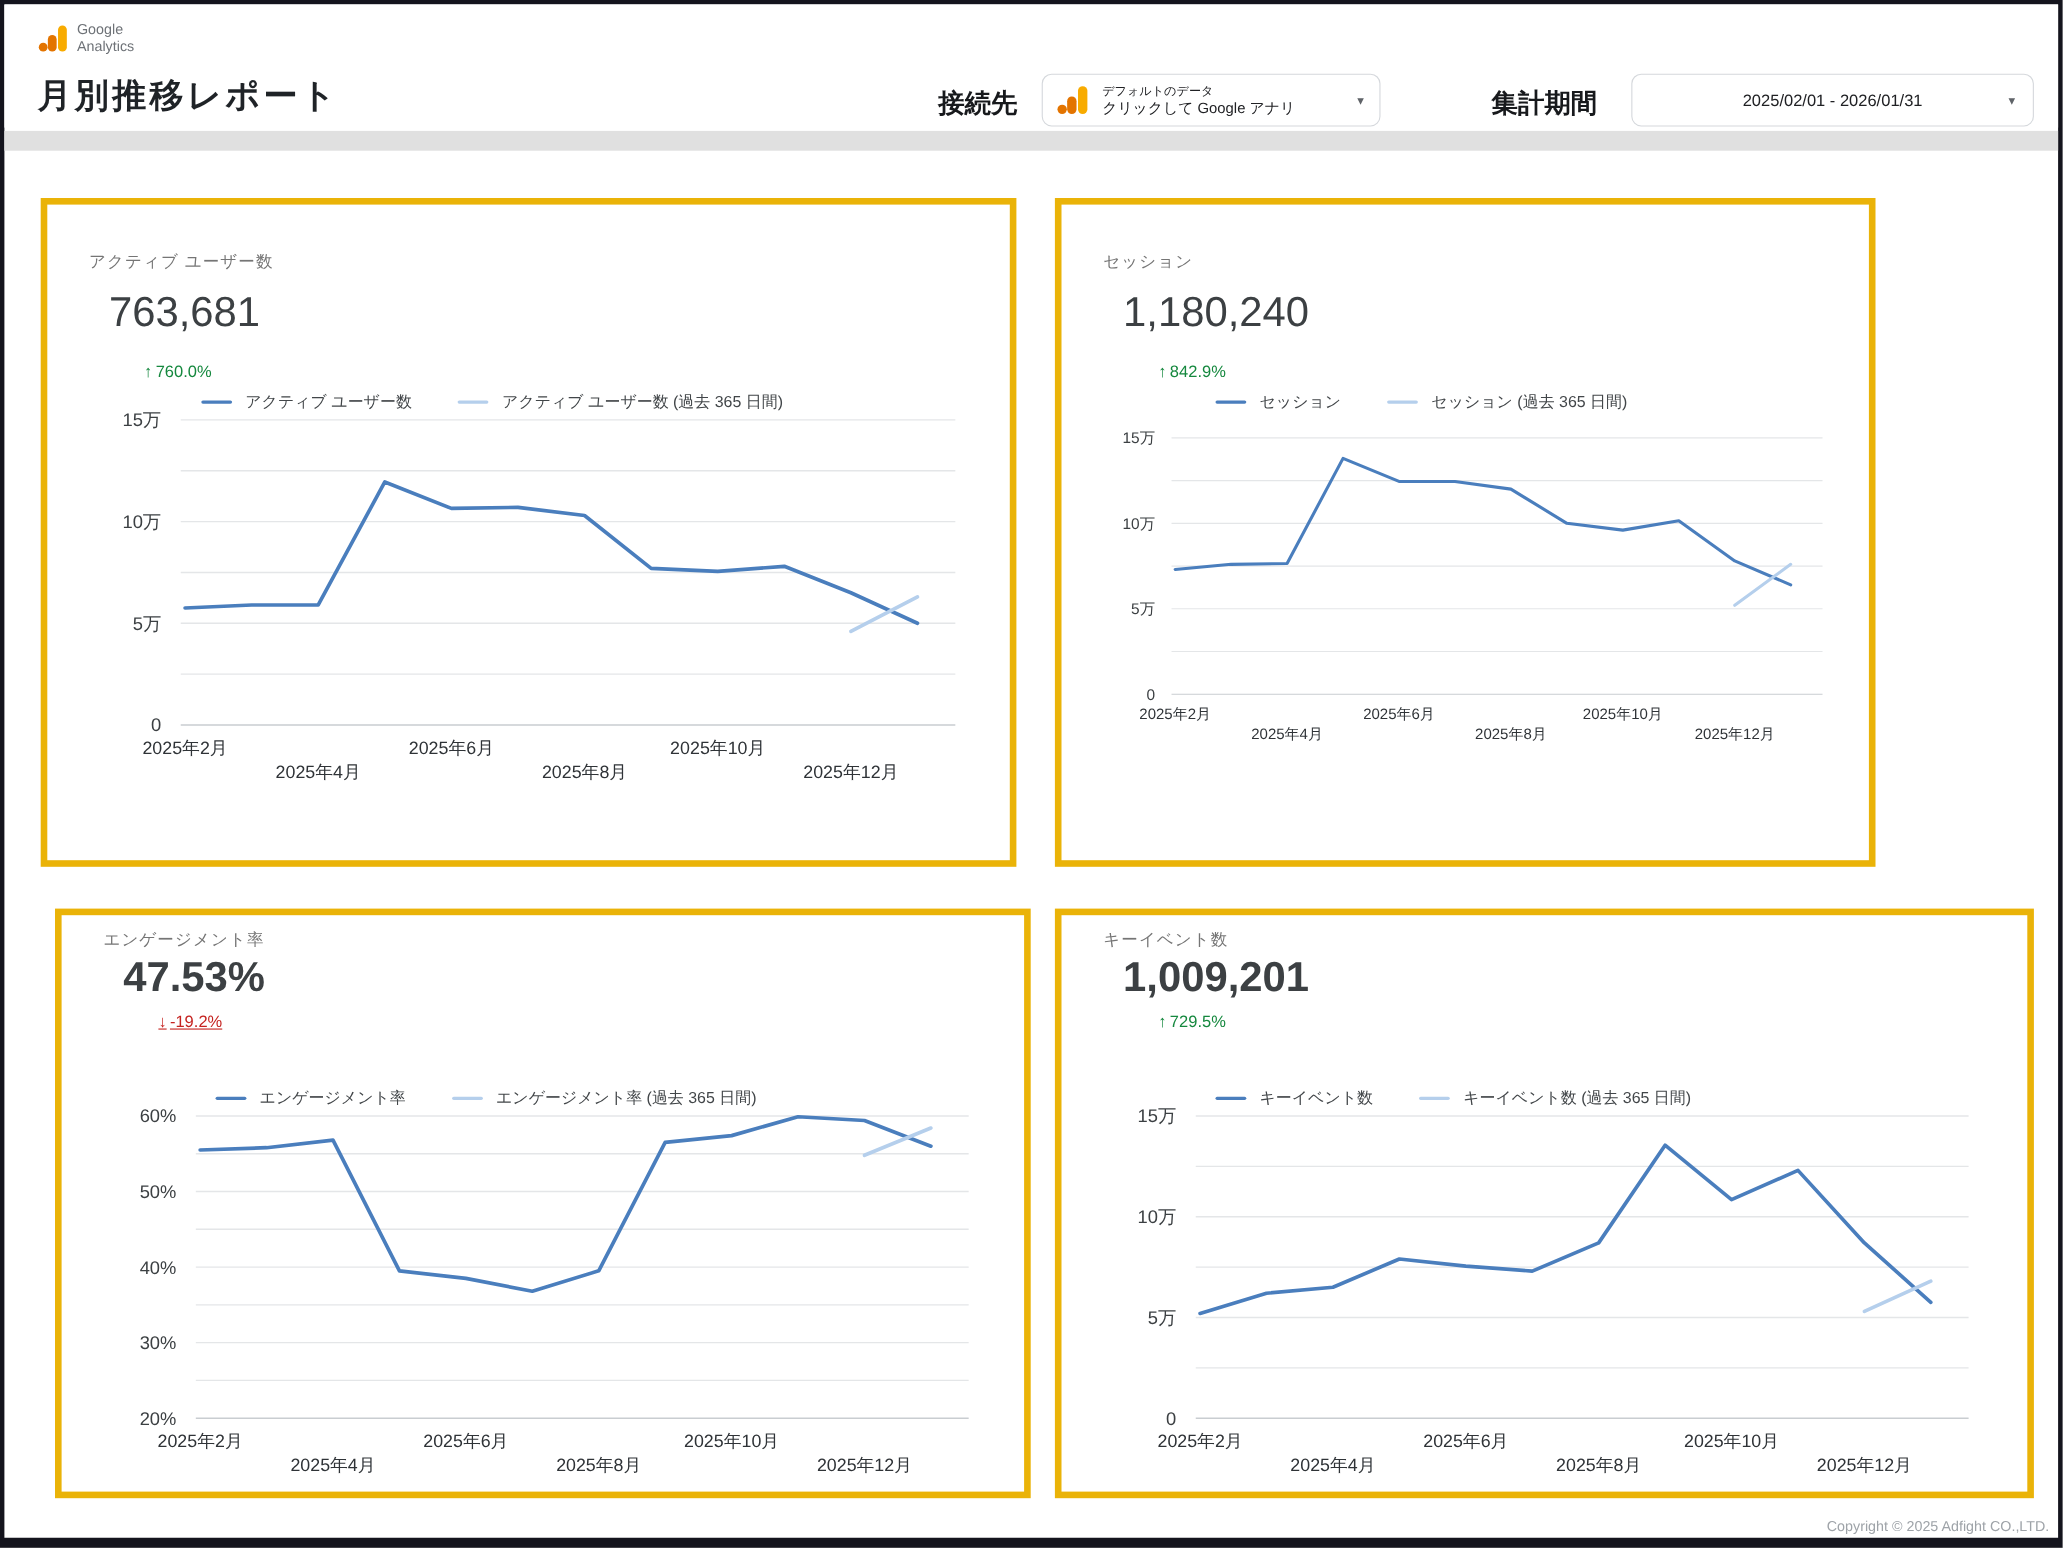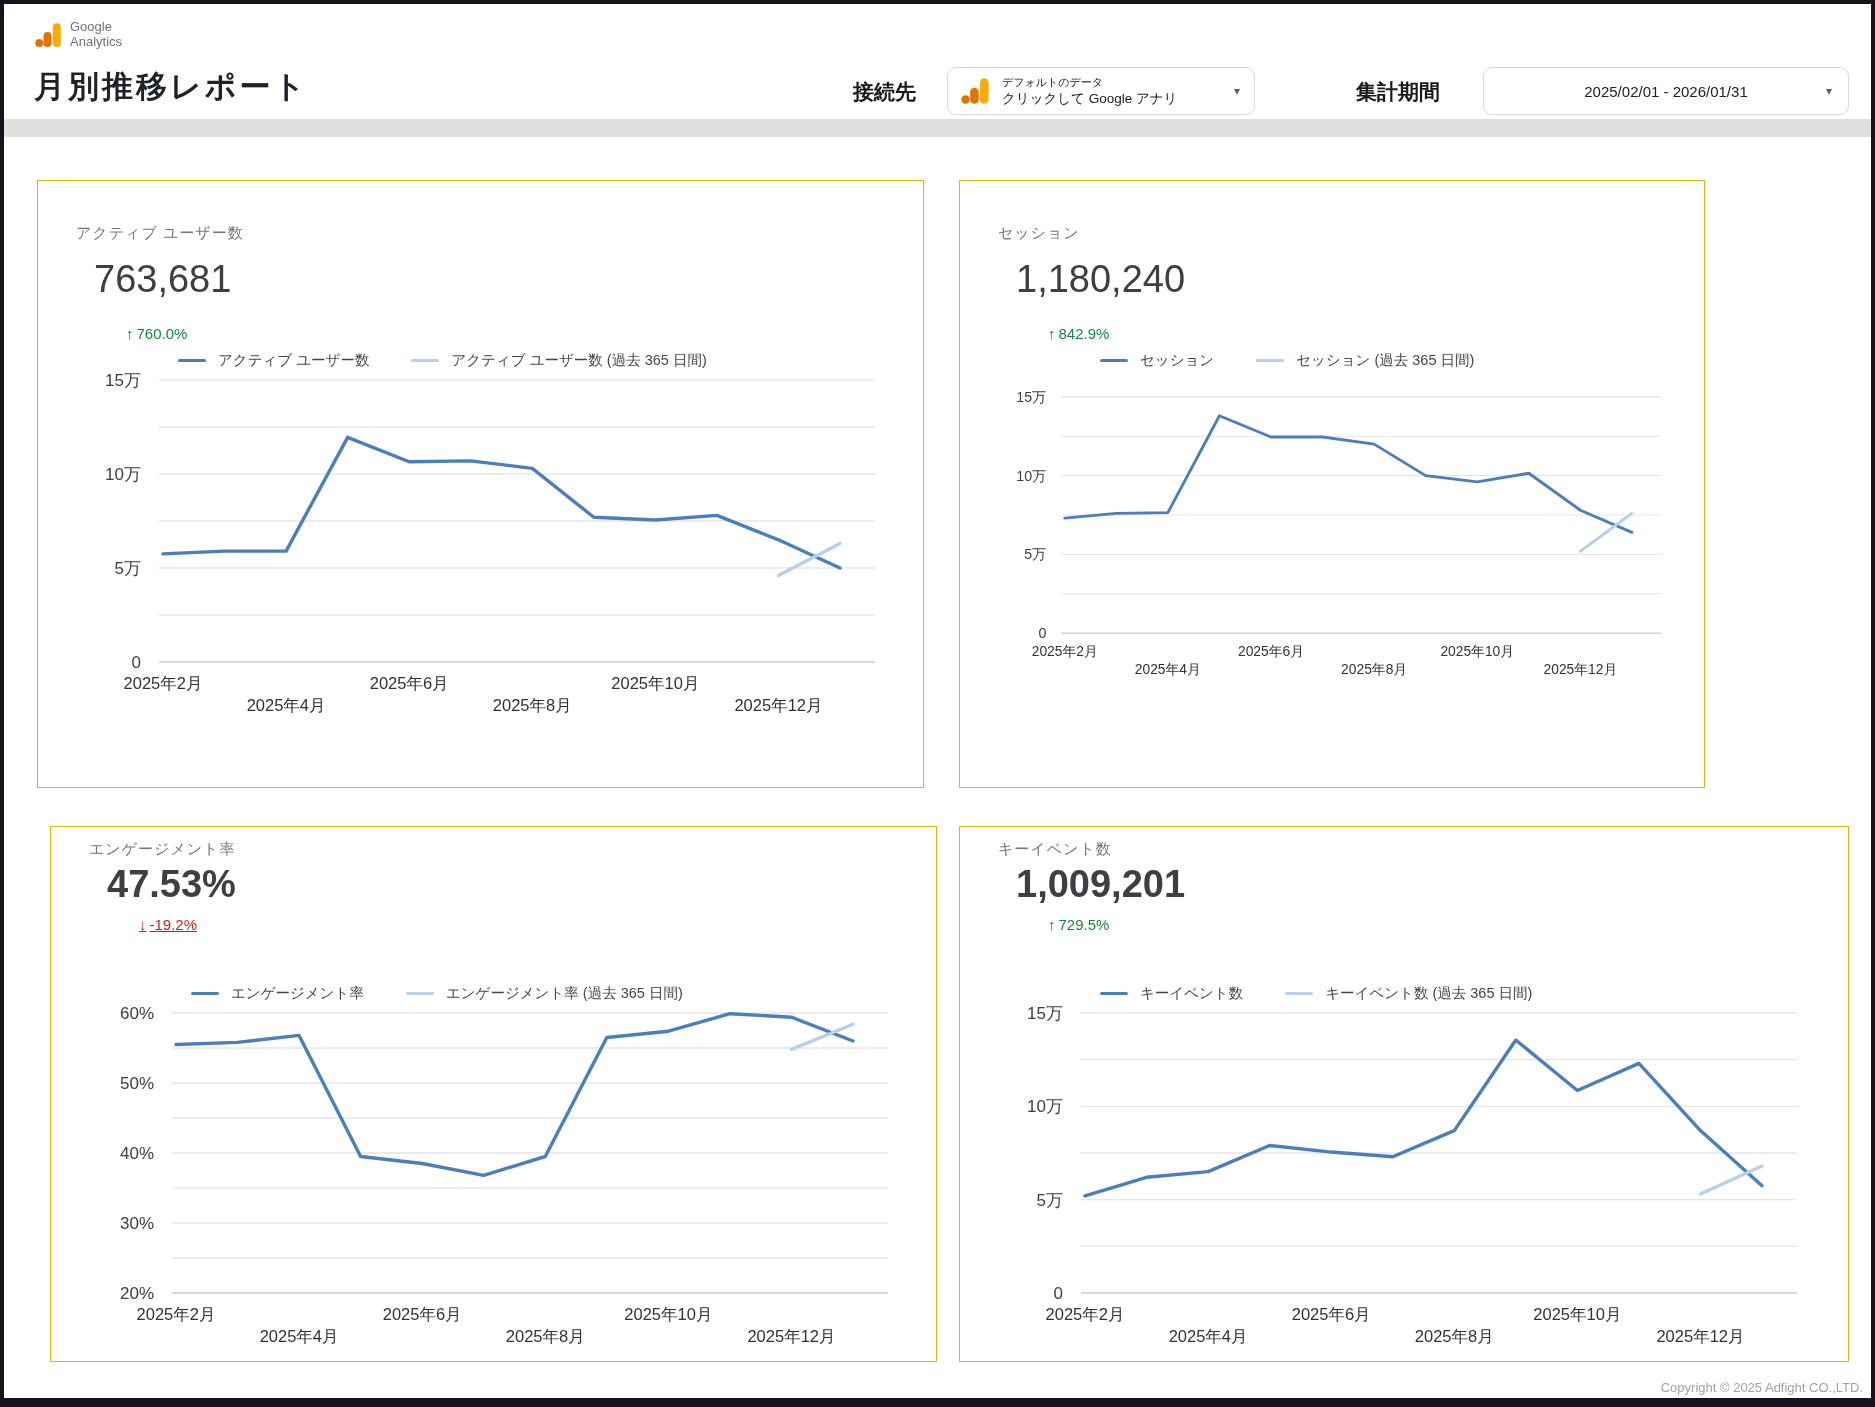--- a/index.html
+++ b/index.html
@@ -6,36 +6,36 @@
   html,body { width:1875px; height:1407px; }
   body { font-family:"Liberation Sans","DejaVu Sans",sans-serif; background:#14141d; }
   .frame { position:absolute; left:0; top:0; width:1875px; height:1407px;
            border:4px solid #14141d; border-bottom-width:9px; background:#ffffff; }
   
   .header { position:absolute; left:0; top:0; width:100%; height:112px; background:#fff; }
   .brand { position:absolute; left:30px; top:16px; display:flex; align-items:center; gap:6px; }
   .brand .txt { font-size:13px; color:#6e7277; line-height:1.15; }
   .page-title { position:absolute; left:30px; top:62px; font-size:31px; font-weight:bold;
                 color:#1f2327; letter-spacing:3px; }
-  .hdr-label { position:absolute; top:74px; font-size:21px; font-weight:bold; color:#17191c; }
+  .hdr-label { position:absolute; top:74px; font-size:24px; font-weight:bold; color:#17191c; }
   .lbl-conn { left:849px; }
   .lbl-period { left:1352px; }
   .dd { position:absolute; top:63px; height:48px; background:#fff; border:1px solid #d5d8dc;
         border-radius:9px; display:flex; align-items:center; }
   .dd-conn { left:943px; width:308px; padding:0 14px 0 12px; gap:10px; }
   .dd-period { left:1479px; width:366px; justify-content:center; }
   .dd-conn .lines { flex:1; overflow:hidden; white-space:nowrap; }
   .dd-conn .l1 { font-size:11px; color:#202124; }
   .dd-conn .l2 { font-size:13.5px; color:#202124; }
   .caret { font-size:12px; color:#5f6368; margin-left:8px; }
   .dd-period .caret { position:absolute; right:16px; }
   .dd-period .val { font-size:15px; color:#202124; }
   .gray-strip { position:absolute; left:0; top:115px; width:100%; height:18px; background:#e0e0e0; }
   
-  .panel { position:absolute; background:#fff; border:1px solid #eab308; }
+  .panel { position:absolute; background:#fff; border:6px solid #eab308; }
   .p0 { left:33px;  top:176px; width:887px; height:608px; }
   .p1 { left:955px; top:176px; width:746px; height:608px; }
   .p2 { left:46px;  top:822px; width:887px; height:536px; }
   .p3 { left:955px; top:822px; width:890px; height:536px; }
   .c-title { position:absolute; left:38px; font-size:15px; color:#757575; letter-spacing:1px; }
   .top .c-title { top:43px; } .bot .c-title { top:13px; }
   .c-total { position:absolute; left:56px; font-size:38px; color:#3c4043; }
   .top .c-total { top:77px; } .bot .c-total { top:36px;font-weight:bold; }
   .c-delta { position:absolute; left:88px; font-size:15px; }
   .top .c-delta { top:144px; } .bot .c-delta { top:89px; }

